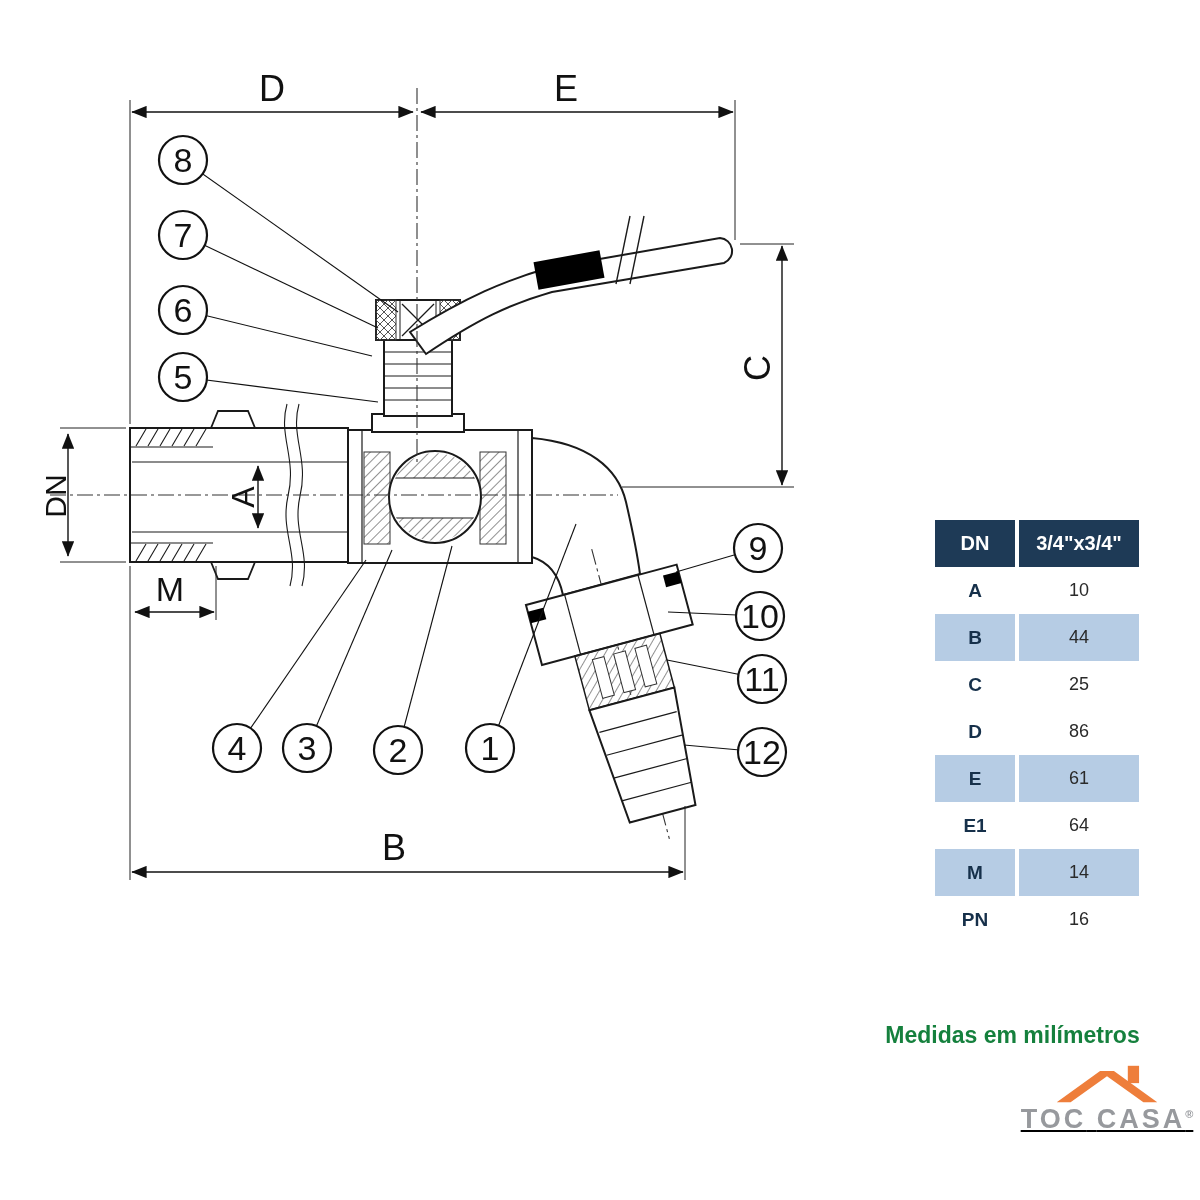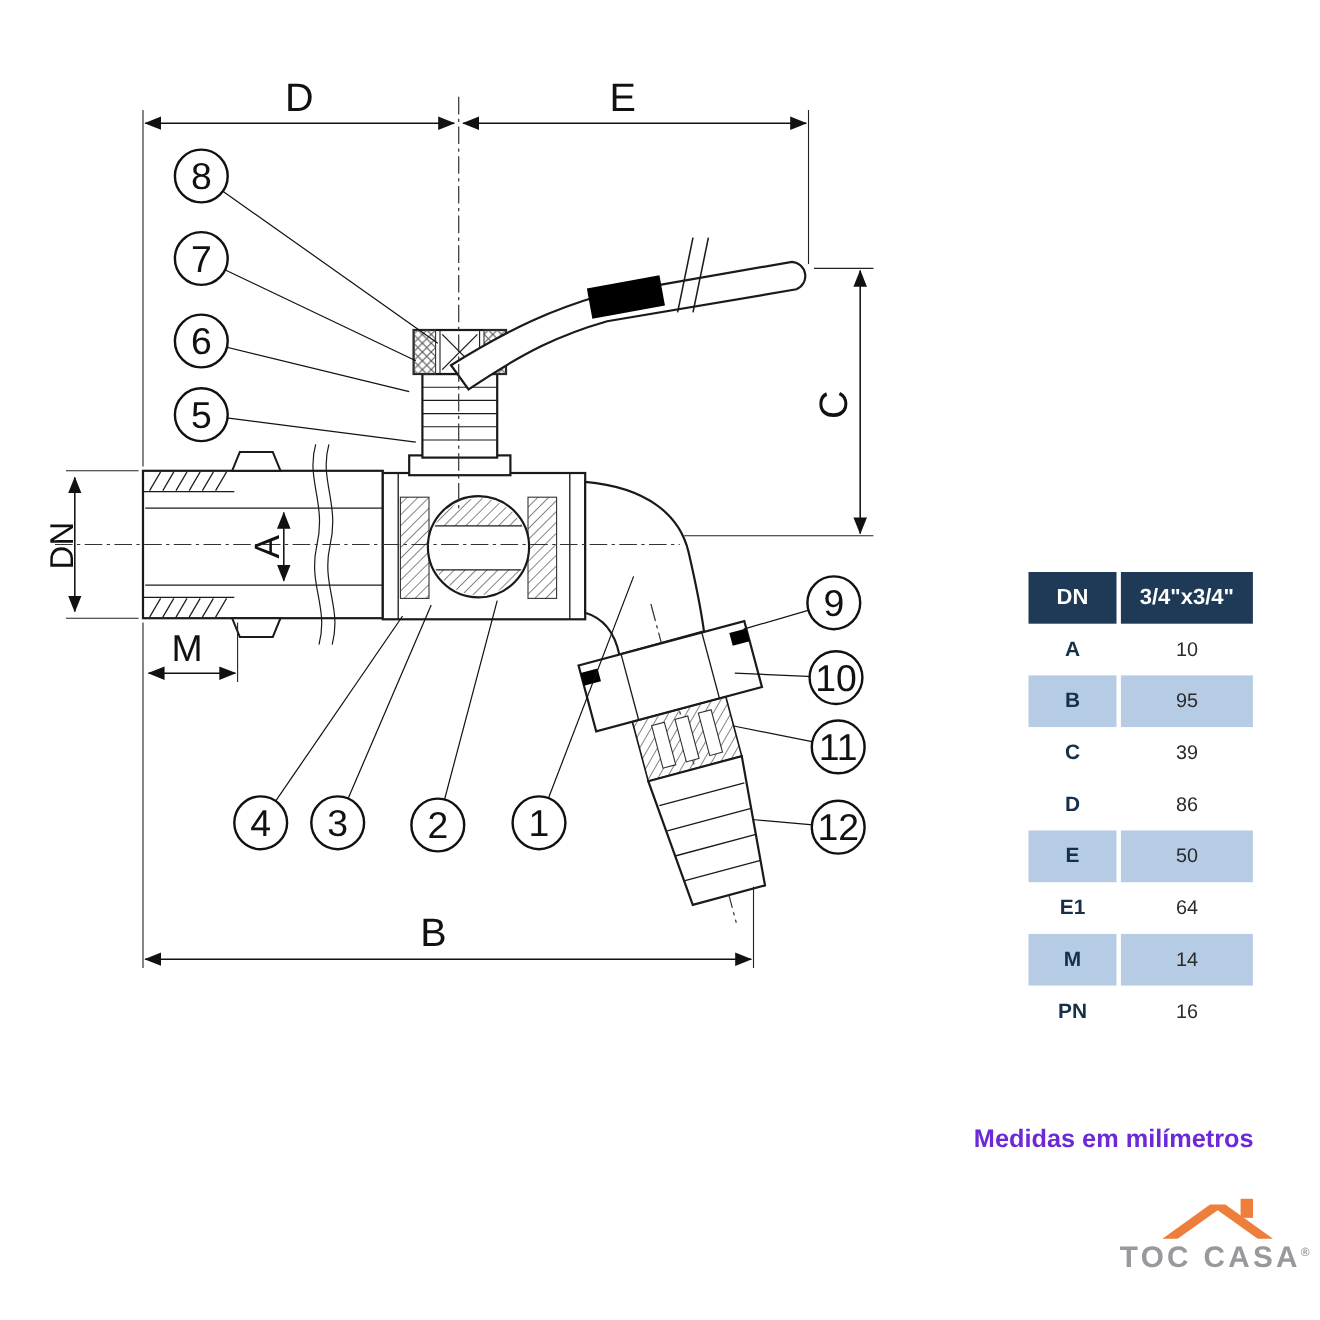--- a/index.html
+++ b/index.html
@@ -12,24 +12,24 @@
   .trow{display:flex;height:47px;margin:0;}
   .tcell{display:flex;align-items:center;justify-content:center;}
   .tlabel{width:80px;font-weight:bold;font-size:19px;color:#16304a;}
   .tvalue{width:120px;margin-left:4px;font-size:18px;color:#2a2a2a;}
   .trow.head .tcell{background:#1e3a56;color:#ffffff;font-weight:bold;}
   .trow.head .tlabel{font-size:20px;color:#fff;}
   .trow.head .tvalue{font-size:20px;color:#fff;}
   .trow.alt .tcell{background:#b6cce4;}
 
   .caption{position:absolute;left:870px;top:1022px;width:285px;text-align:center;
-           font-size:23px;font-weight:bold;color:#6d28d9;}
-
-  
-  .logo{position:absolute;left:1018px;top:1088px;width:178px;}
+           font-size:23px;font-weight:bold;color:#15803d;}
+
+  
+  .logo{position:absolute;left:1018px;top:1064px;width:178px;text-align:center;text-decoration:underline;}
   .logo-roof{display:block;margin:0 auto 2px auto;}
   .logo-text{font-size:27px;font-weight:600;letter-spacing:3px;color:#97999d;line-height:1;}
   .logo-text sup{font-size:11px;letter-spacing:0;}
 </style>
 </head>
 <body>
 
 <div class="canvas">
 
   
@@ -248,33 +248,33 @@
     <div class="trow head">
       <div class="tcell tlabel">DN</div>
       <div class="tcell tvalue">3/4"x3/4"</div>
     </div>
     <div class="trow">
       <div class="tcell tlabel">A</div>
       <div class="tcell tvalue">10</div>
     </div>
     <div class="trow alt">
       <div class="tcell tlabel">B</div>
-      <div class="tcell tvalue">95</div>
+      <div class="tcell tvalue">44</div>
     </div>
     <div class="trow">
       <div class="tcell tlabel">C</div>
-      <div class="tcell tvalue">39</div>
+      <div class="tcell tvalue">25</div>
     </div>
     <div class="trow">
       <div class="tcell tlabel">D</div>
       <div class="tcell tvalue">86</div>
     </div>
     <div class="trow alt">
       <div class="tcell tlabel">E</div>
-      <div class="tcell tvalue">50</div>
+      <div class="tcell tvalue">61</div>
     </div>
     <div class="trow">
       <div class="tcell tlabel">E1</div>
       <div class="tcell tvalue">64</div>
     </div>
     <div class="trow alt">
       <div class="tcell tlabel">M</div>
       <div class="tcell tvalue">14</div>
     </div>
     <div class="trow">

